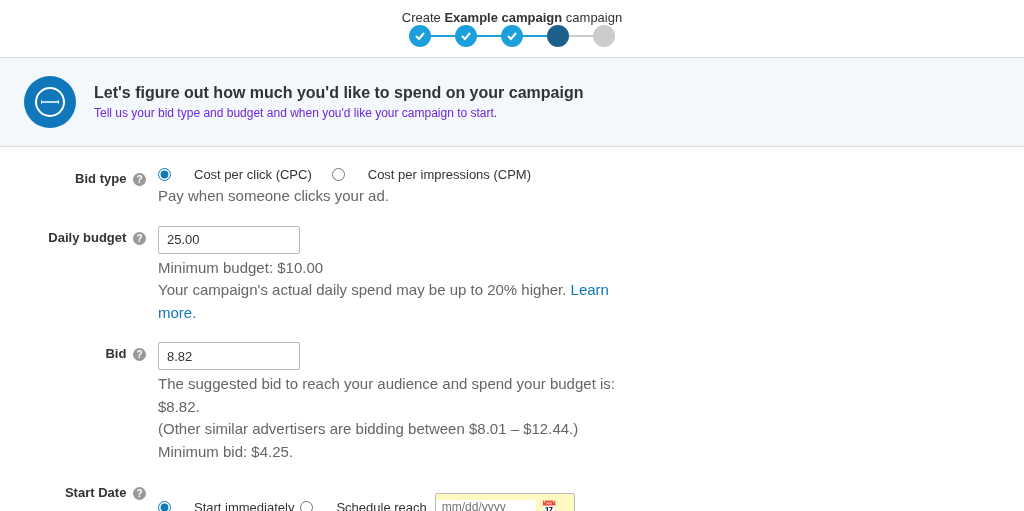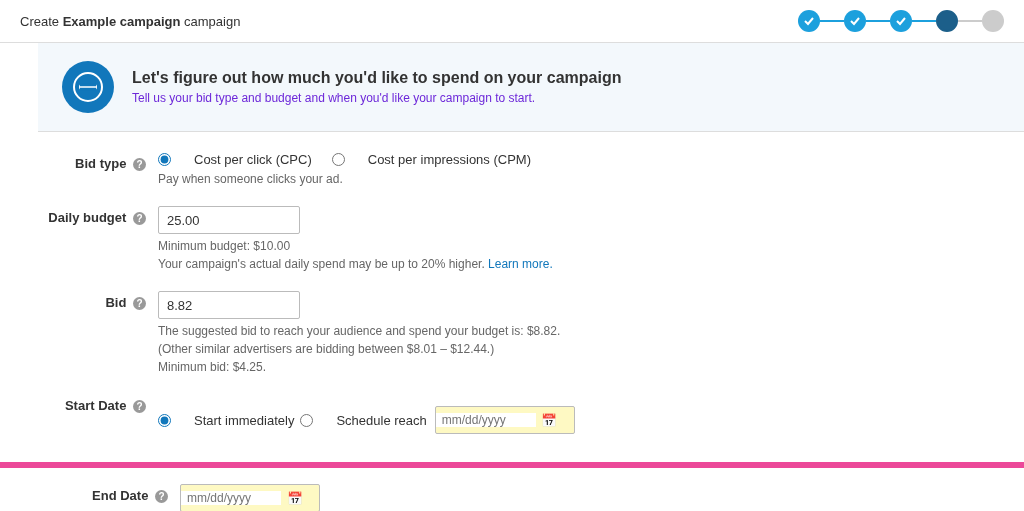--- a/index.html
+++ b/index.html
@@ -6,20 +6,21 @@
     body { font-family: Arial, Helvetica, sans-serif; font-size: 13px; color: #333; background: #fff; width: 1024px; min-height: 511px; overflow: hidden; }
 
     
     .top-header {
       display: flex;
       align-items: center;
       justify-content: space-between;
       padding: 10px 20px;
       border-bottom: 1px solid #ddd;
       background: #fff;
+      flex-direction: column;
     }
 
     
     .progress-steps {
       display: flex;
       align-items: center;
       gap: 0;
     }
     .step-circle {
       width: 22px;
@@ -42,21 +43,20 @@
     .step-line.inactive { background: #ccc; }
 
     
     .hero {
       display: flex;
       align-items: center;
       padding: 18px 24px;
       background: #f3f8fc;
       border-bottom: 1px solid #ddd;
       gap: 18px;
-      margin-left: 38px;
     }
     .hero-icon {
       width: 52px;
       height: 52px;
       background: #1177bb;
       border-radius: 50%;
       display: flex;
       align-items: center;
       justify-content: center;
       flex-shrink: 0;
@@ -104,21 +104,21 @@
       width: 142px;
       height: 28px;
       border: 1px solid #bbb;
       padding: 4px 8px;
       font-size: 13px;
       color: #333;
       border-radius: 2px;
     }
     .form-input::placeholder { color: #aaa; }
     .form-hint {
-      font-size: 12px;
+      font-size: 15px;
       color: #666;
       margin-top: 3px;
       max-width: 480px;
       line-height: 1.5;
     }
     .form-hint a { color: #1177bb; text-decoration: none; }
     .radio-group { display: flex; flex-direction: row; gap: 6px; margin-top: 12px; }
     .radio-option { display: flex; align-items: center; gap: 23px; font-size: 13px; cursor: pointer; }
     .radio-option input[type=radio] { accent-color: #1177bb; cursor: pointer; }
     .radio-row { display: flex; align-items: center; gap: 20px; }

